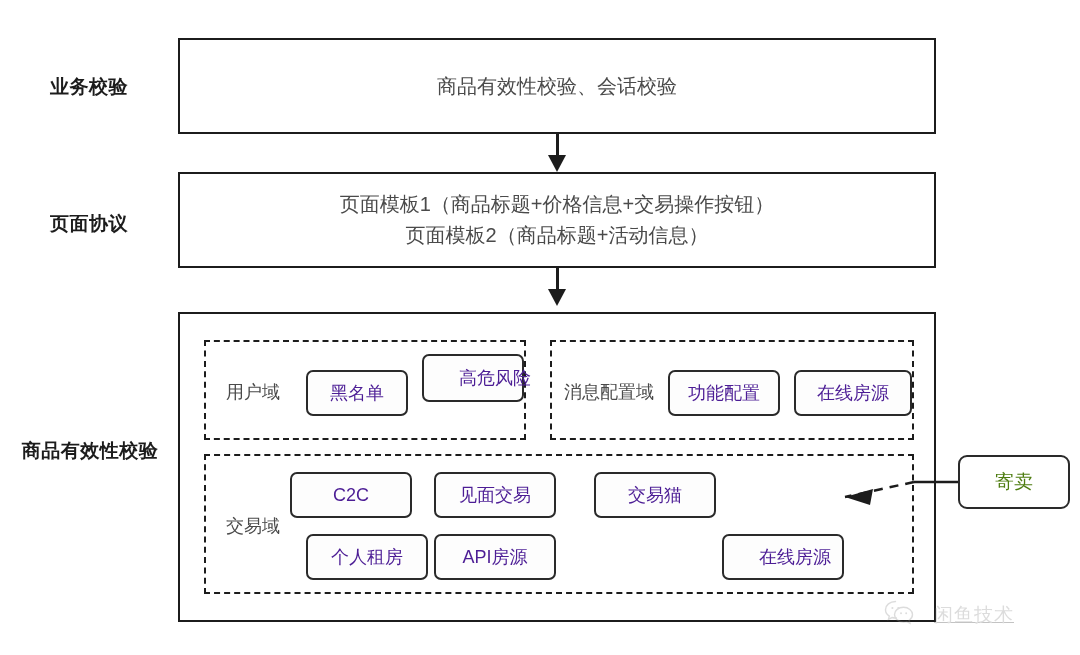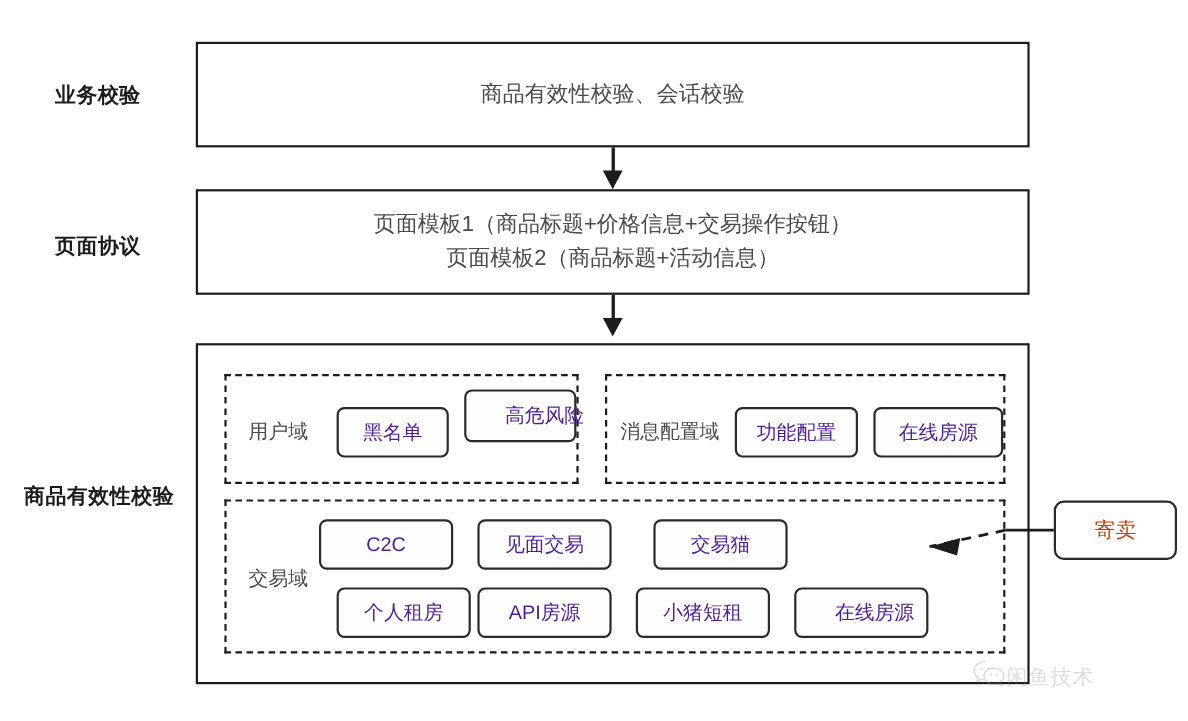--- a/index.html
+++ b/index.html
@@ -104,40 +104,41 @@
   .callout {
     position: absolute;
     border: 2.5px solid #2a2a2a;
     border-radius: 9px;
     background: #ffffff;
     box-sizing: border-box;
     display: flex;
     align-items: center;
     justify-content: center;
     font-size: 19px;
-    color: #c2410c;
+    color: #4d7c0f;
   }
 
   
   .connector-svg {
     position: absolute;
     left: 0; top: 0;
     width: 1080px;
     height: 655px;
     pointer-events: none;
     overflow: visible;
   }
 
   
   .watermark {
     position: absolute;
     display: flex;
     align-items: center;
-    gap: 1px;
+    gap: 20px;
     opacity: 0.30;
+    text-decoration: underline;
   }
   .watermark .wm-text {
     font-size: 19px;
     color: #8d8d8d;
     letter-spacing: 1px;
     white-space: nowrap;
   }
 </style>
 </head>
 <body>
@@ -185,21 +186,20 @@
 
     <div class="dashed-group" style="left:24px; top:140px; width:710px; height:140px;">
       <div class="domain-label" style="left:20px; top:58px;">交易域</div>
 
       <div class="chip" style="left:84px; top:16px; width:122px; height:46px;">C2C</div>
       <div class="chip" style="left:228px; top:16px; width:122px; height:46px;">见面交易</div>
       <div class="chip" style="left:388px; top:16px; width:122px; height:46px;">交易猫</div>
 
       <div class="chip" style="left:100px; top:78px; width:122px; height:46px;">个人租房</div>
       <div class="chip" style="left:228px; top:78px; width:122px; height:46px;">API房源</div>
-      <div class="chip" style="left:372px; top:78px; width:122px; height:46px;">小猪短租</div>
       <div class="chip" style="left:516px; top:78px; width:122px; height:46px;padding-left:24px;">在线房源</div>
     </div>
   </div>
 
   <div class="callout" style="left:958px; top:455px; width:112px; height:54px;">寄卖</div>
 
   <svg class="connector-svg">
     <line x1="958" y1="482" x2="914" y2="482" stroke="#1c1c1c" stroke-width="2.5"></line>
     <line x1="914" y1="482" x2="845" y2="497" stroke="#1c1c1c" stroke-width="2.5" stroke-dasharray="9,7"></line>
     <polygon points="845,497 873,489 870,505" fill="#1c1c1c"></polygon>

